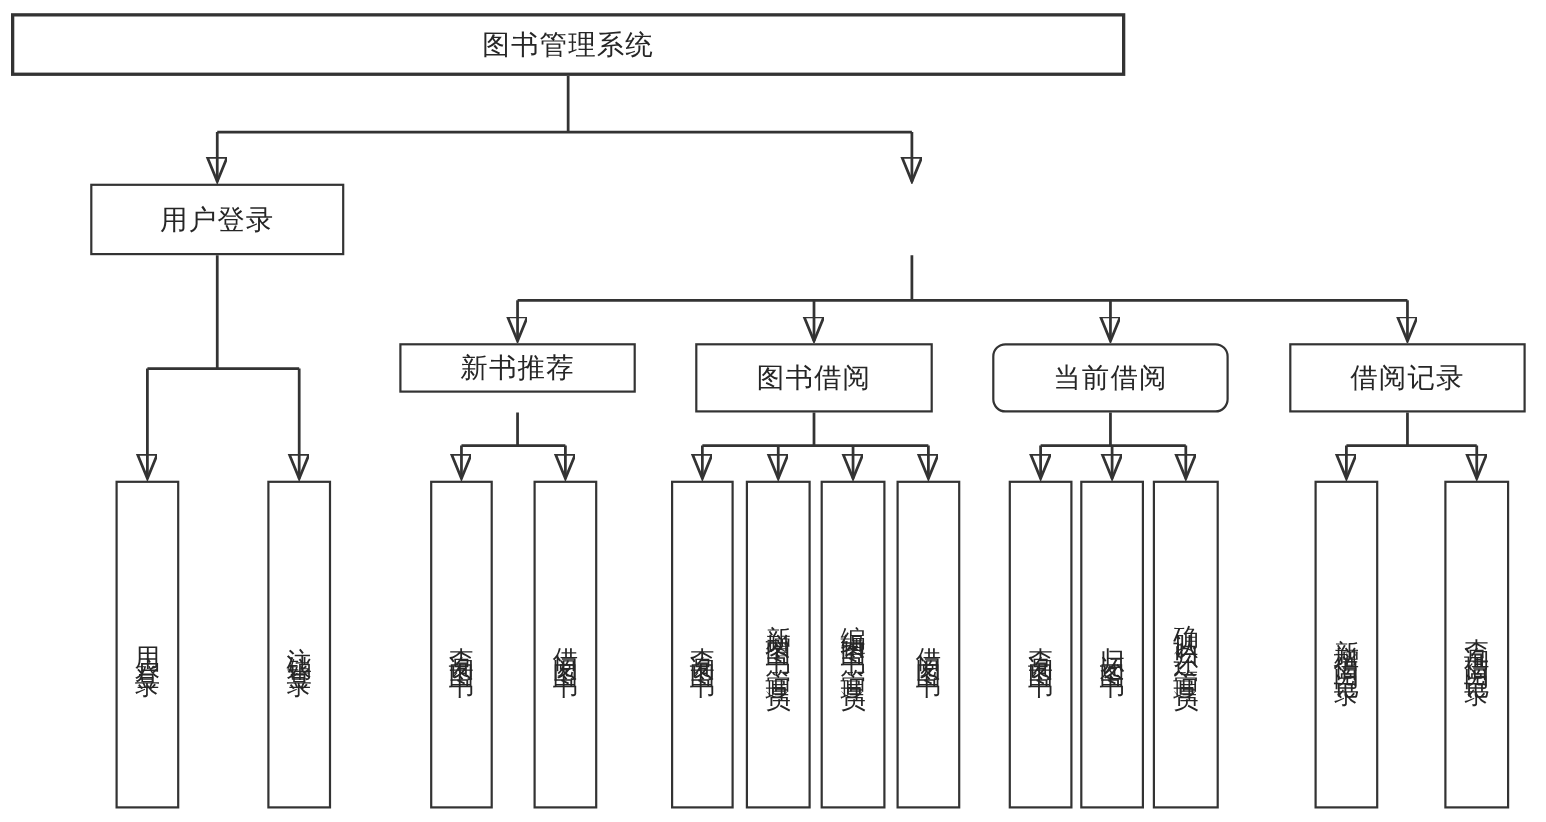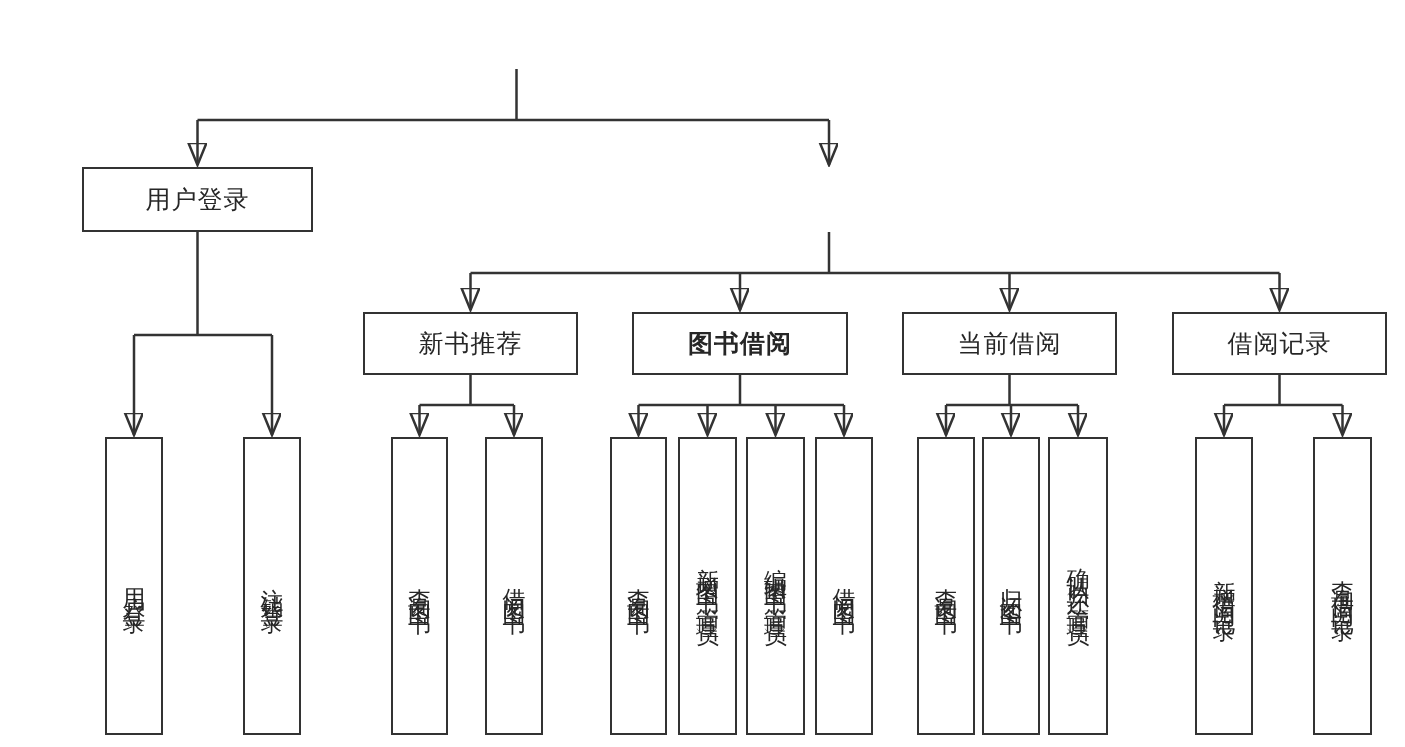--- a/index.html
+++ b/index.html
@@ -55,26 +55,27 @@
     color: var(--watermark, #b5b5b5);
     white-space: nowrap;
     z-index: 5;
   }
 </style>
 </head>
 <body>
 
 <div class="canvas">
 
+  <div class="node h root" style="left:10px; top:12px; width:1013px; height:57px;">图书管理系统</div>
 
   <div class="node h" style="left:82px; top:167px; width:231px; height:65px;">用户登录</div>
 
-  <div class="node h" style="left:363px; top:312px; width:215px; height:63px;">新书推荐</div>
-  <div class="node h" style="left:632px; top:312px; width:216px; height:63px;font-weight:bold;">图书借阅</div>
-  <div class="node h" style="left:902px; top:312px; width:215px; height:63px;">当前借阅</div>
+  <div class="node h" style="left:363px; top:312px; width:215px; height:45px;">新书推荐</div>
+  <div class="node h" style="left:632px; top:312px; width:216px; height:63px;">图书借阅</div>
+  <div class="node h" style="left:902px; top:312px; width:215px; height:63px;border-radius:12px;">当前借阅</div>
   <div class="node h" style="left:1172px; top:312px; width:215px; height:63px;">借阅记录</div>
 
   <div class="node v" style="left:105px; top:437px; width:58px; height:298px;">用户登录</div>
   <div class="node v" style="left:243px; top:437px; width:58px; height:298px;">注销登录</div>
 
   <div class="node v" style="left:391px; top:437px; width:57px; height:298px;">查询图书</div>
   <div class="node v" style="left:485px; top:437px; width:58px; height:298px;">借阅图书</div>
 
   <div class="node v" style="left:610px; top:437px; width:57px; height:298px;">查询图书</div>
   <div class="node v" style="left:678px; top:437px; width:59px; height:298px;">新增图书（管理员）</div>

